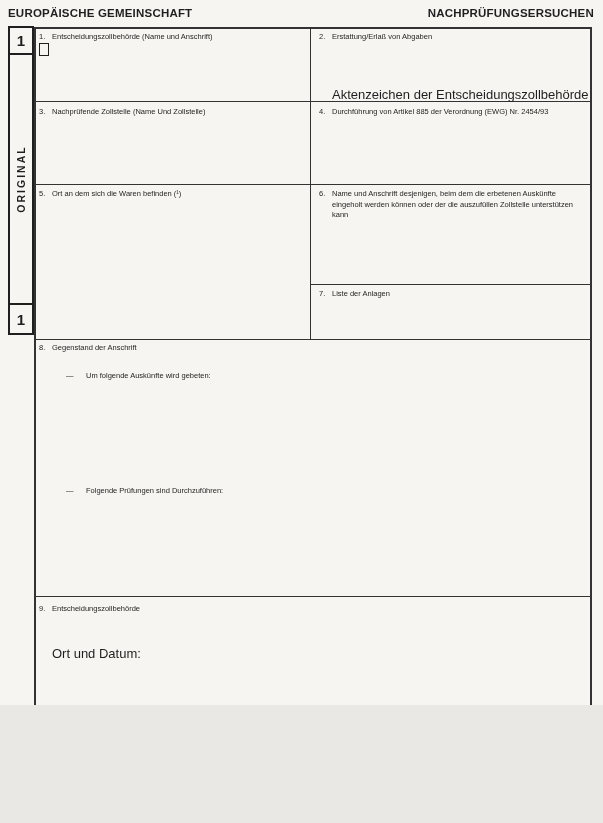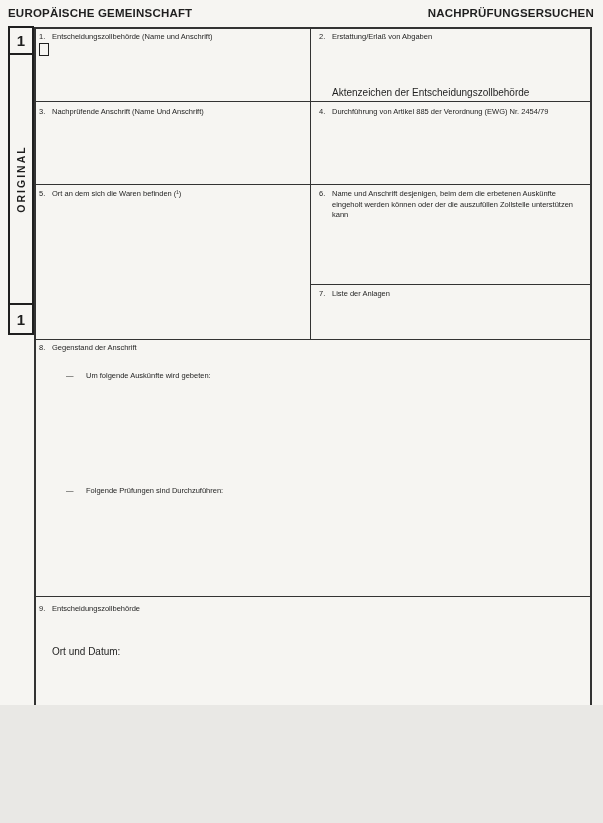--- a/index.html
+++ b/index.html
@@ -50,21 +50,21 @@
 
   .cell{
     position:absolute;
     display:flex;align-items:flex-start;
     font-size:7.5px;line-height:1.4;
   }
   .cell .no{flex:0 0 13px;}
   .cell .lbl{flex:1;}
   .sub{
     position:absolute;
-    font-size:10px;white-space:nowrap;
+    font-size:13px;white-space:nowrap;
   }
   .dashrow{
     position:absolute;
     display:flex;align-items:flex-start;
     font-size:7.5px;line-height:1.4;
   }
   .dashrow .dash{flex:0 0 20px;}
 
   .checkbox{
     position:absolute;left:3px;top:14px;
@@ -126,26 +126,26 @@
     <div class="checkbox"></div>
 
     <div class="cell" style="left:283px;top:3px;right:6px;">
       <span class="no">2.</span>
       <span class="lbl">Erstattung/Erlaß von Abgaben</span>
     </div>
     <div class="sub" style="left:296px;top:58px;">Aktenzeichen der Entscheidungszollbehörde</div>
 
     <div class="cell" style="left:3px;top:78px;width:260px;">
       <span class="no">3.</span>
-      <span class="lbl">Nachprüfende Anschrift (Name Und Anschrift)</span>
+      <span class="lbl">Nachprüfende Zollstelle (Name Und Zollstelle)</span>
     </div>
 
     <div class="cell" style="left:283px;top:78px;right:6px;">
       <span class="no">4.</span>
-      <span class="lbl">Durchführung von Artikel 885 der Verordnung (EWG) Nr. 2454/79</span>
+      <span class="lbl">Durchführung von Artikel 885 der Verordnung (EWG) Nr. 2454/93</span>
     </div>
 
     <div class="cell" style="left:3px;top:160px;width:260px;">
       <span class="no">5.</span>
       <span class="lbl">Ort an dem sich die Waren befinden (¹)</span>
     </div>
 
     <div class="cell" style="left:283px;top:160px;right:8px;">
       <span class="no">6.</span>
       <span class="lbl">Name und Anschrift desjenigen, beim dem die erbetenen Auskünfte eingeholt werden können oder der die auszufüllen Zollstelle unterstützen kann</span>

